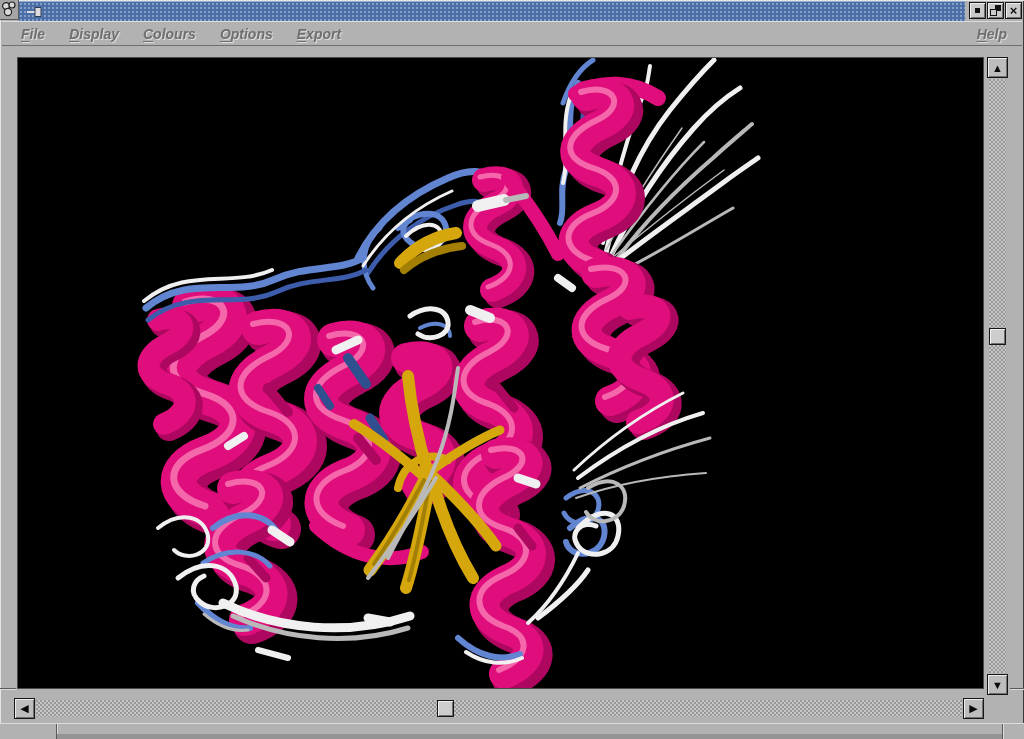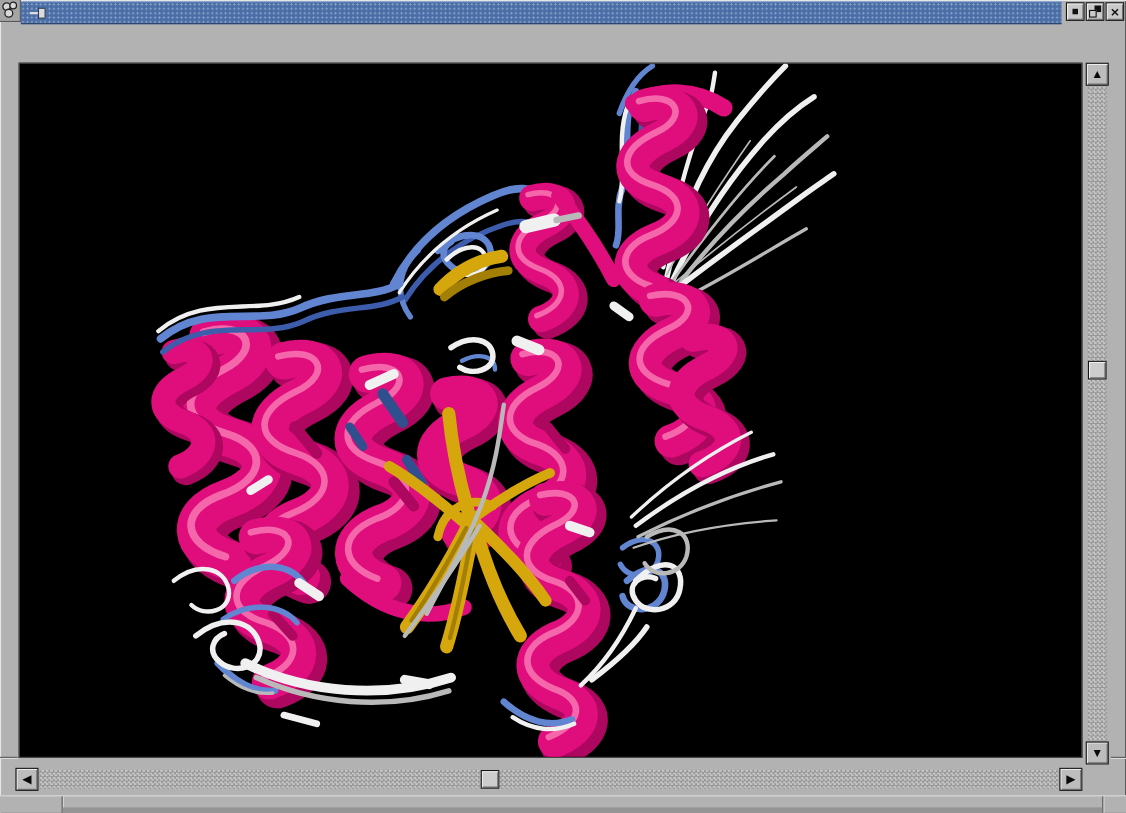--- a/index.html
+++ b/index.html
@@ -114,20 +114,28 @@
       <span class="restore-glyph">
           <span class="back"></span>
           <span class="front"></span>
         </span>
     </div>
     <div class="win-btn">
         <span class="close-x">×</span>
       </div>
   </div>
 
+  <div class="menubar">
+    <span class="menu-item"><span class="mn">F</span>ile</span>
+    <span class="menu-item"><span class="mn">D</span>isplay</span>
+    <span class="menu-item"><span class="mn">C</span>olours</span>
+    <span class="menu-item"><span class="mn">O</span>ptions</span>
+    <span class="menu-item"><span class="mn">E</span>xport</span>
+    <span class="menu-item help"><span class="mn">H</span>elp</span>
+  </div>
 
   <div class="canvas">
     <svg width="965" height="630" viewBox="0 0 965 630">
       <defs>
         <path id="hA" d="M568,38 c34,-10 46,14 16,28 c-34,16 -36,38 -4,48 c32,10 30,34 -2,46 c-30,12 -30,36 0,46"></path>
         <path id="hB" d="M578,215 c36,-8 48,16 16,30 c-34,16 -34,40 0,50 c34,10 32,36 -2,48"></path>
         <path id="hB2" d="M612,250 c30,-8 40,12 12,26 c-30,14 -30,36 0,46 c28,10 26,32 -4,42"></path>
         <path id="hC" d="M466,122 c28,-8 38,12 12,24 c-28,14 -28,34 0,44 c26,10 24,32 -4,42"></path>
         <path id="hD1" d="M172,248 c40,-12 54,16 18,34 c-40,20 -40,46 2,58 c40,12 36,42 -4,56 c-38,14 -36,44 4,56"></path>
         <path id="hD2" d="M240,270 c38,-10 50,16 16,32 c-38,18 -38,44 0,56 c36,12 34,40 -2,54 c-36,14 -34,42 2,54"></path>

